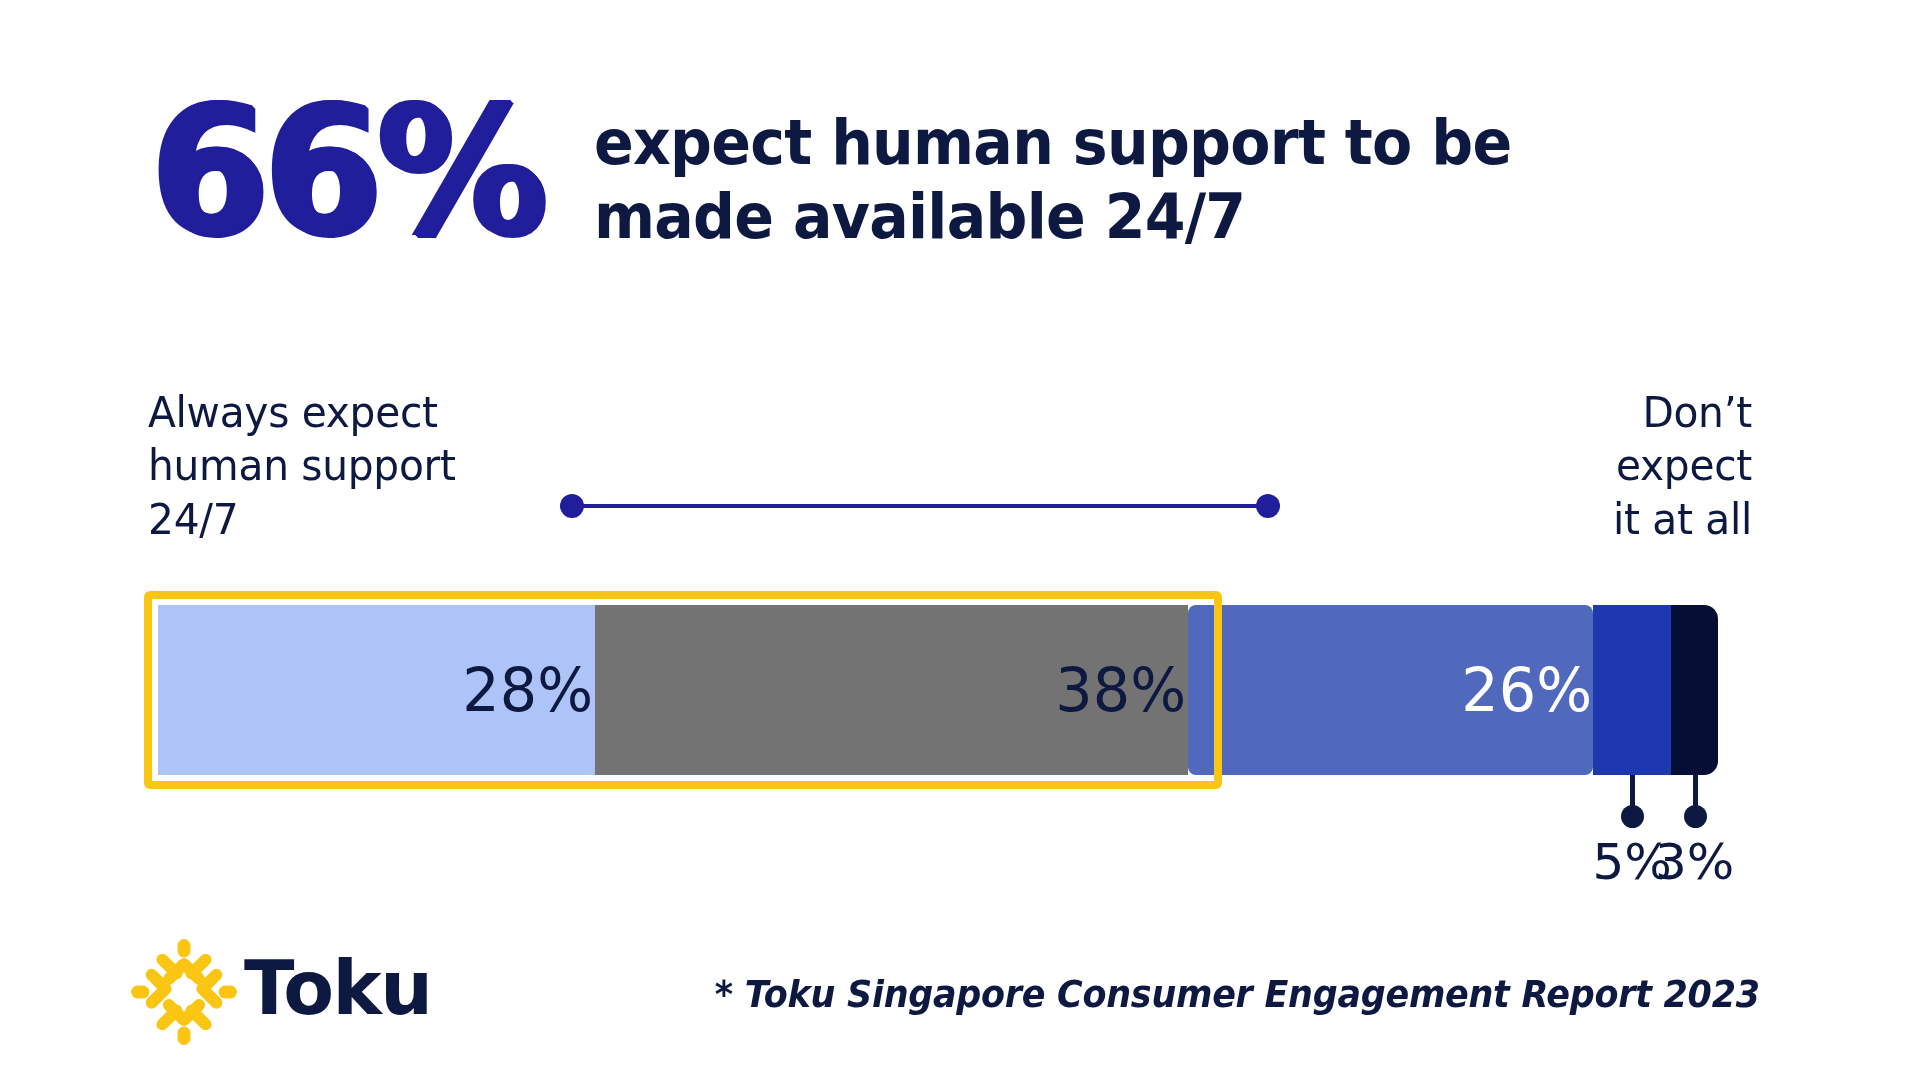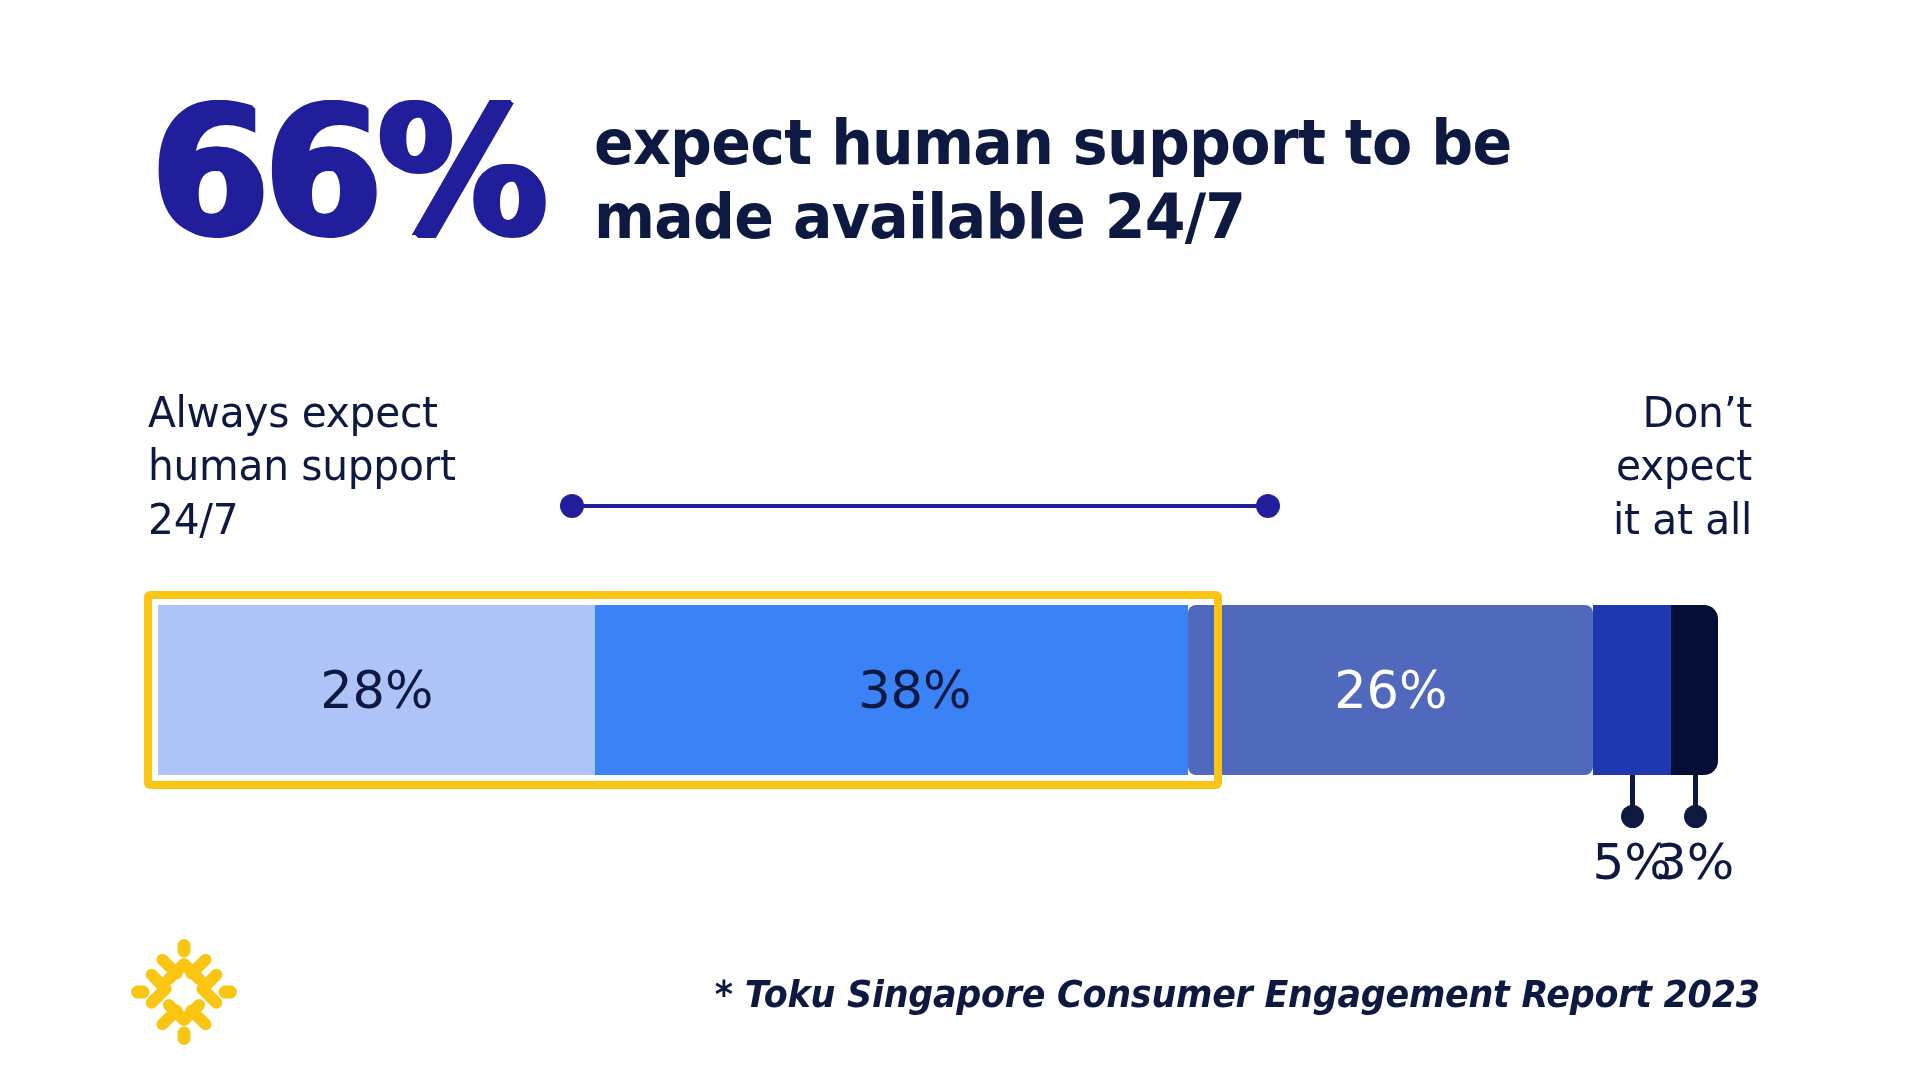--- a/index.html
+++ b/index.html
@@ -139,24 +139,24 @@
     position: absolute;
     inset: 0;
     display: flex;
     border-radius: 0 14px 14px 0;
     overflow: hidden;
   }
   .seg {
     height: 100%;
     display: flex;
     align-items: center;
-    justify-content: center;
+    justify-content: flex-end;
     font-family: "DejaVu Sans", sans-serif;
     font-weight: 400;
-    font-size: 52px;
+    font-size: 60px;
     letter-spacing: 0px;
     box-sizing: border-box;
   }
   .seg-label { transform: scaleX(0.98); }
 
   
   .highlight-box {
     position: absolute;
     left: 144px;
     top: 591px;
@@ -273,21 +273,21 @@
     <div class="conn-dot left"></div>
     <div class="conn-line"></div>
     <div class="conn-dot right"></div>
   </div>
 
   <div class="bar-wrap">
     <div class="bar" id="bar">
         <div class="seg" style="width: 28%; background: rgb(174, 196, 248);">
           <span class="seg-label" style="color: rgb(13, 25, 65);">28%</span>
         </div>
-        <div class="seg" style="width: 38%; background: #3b82f6; padding-left: 48px;">
+        <div class="seg" style="width: 38%; background: #737373; padding-left: 48px;">
           <span class="seg-label" style="color: rgb(13, 25, 65);">38%</span>
         </div>
         <div class="seg" style="width: 26%; background: rgb(80, 105, 188); border-radius: 8px;">
           <span class="seg-label" style="color: rgb(255, 255, 255);">26%</span>
         </div>
         <div class="seg" style="width: 5%; background: rgb(30, 57, 176);"></div>
         <div class="seg" style="width: 3%; background: rgb(5, 15, 53);"></div>
       </div>
   </div>
 
@@ -329,17 +329,18 @@
           <polyline points="30,20 43,33"></polyline>
 
           <polyline points="70,20 57,33"></polyline>
 
           <polyline points="30,80 43,67"></polyline>
 
           <polyline points="70,80 57,67"></polyline>
         </g>
       </g>
     </svg>
+    <div class="logo-word">Toku</div>
   </div>
 
   <div class="footnote">* Toku Singapore Consumer Engagement Report 2023</div>
 
 </div>
 
 </body></html>

